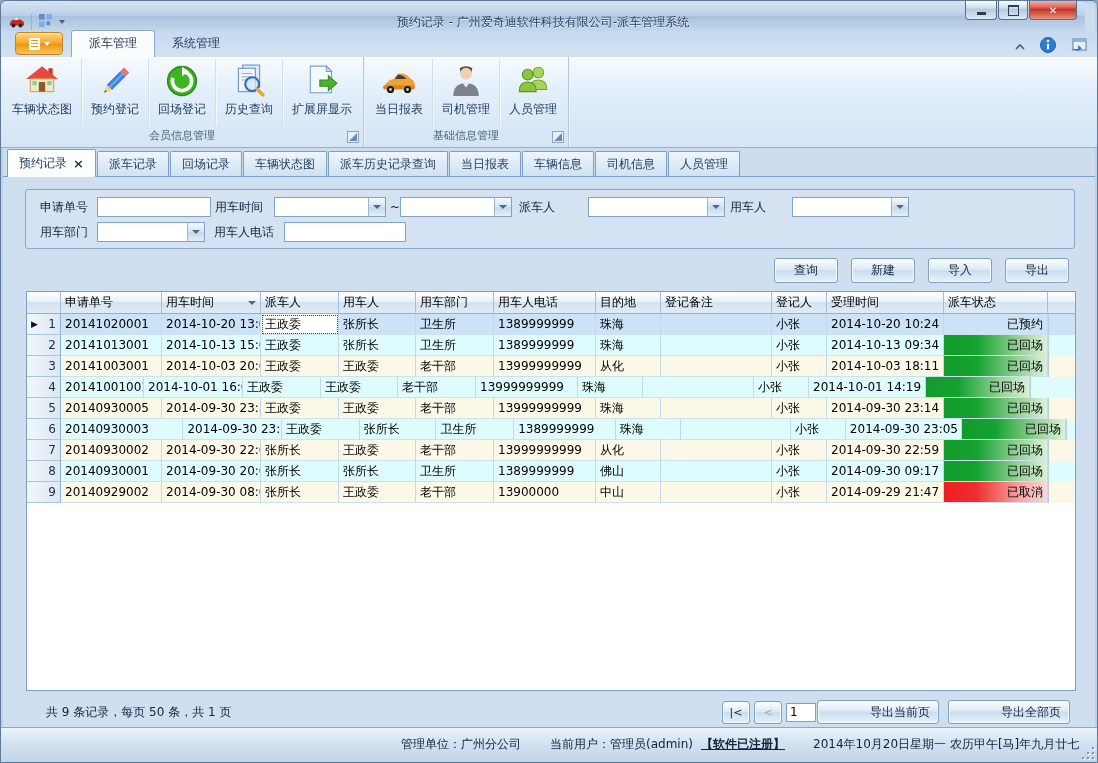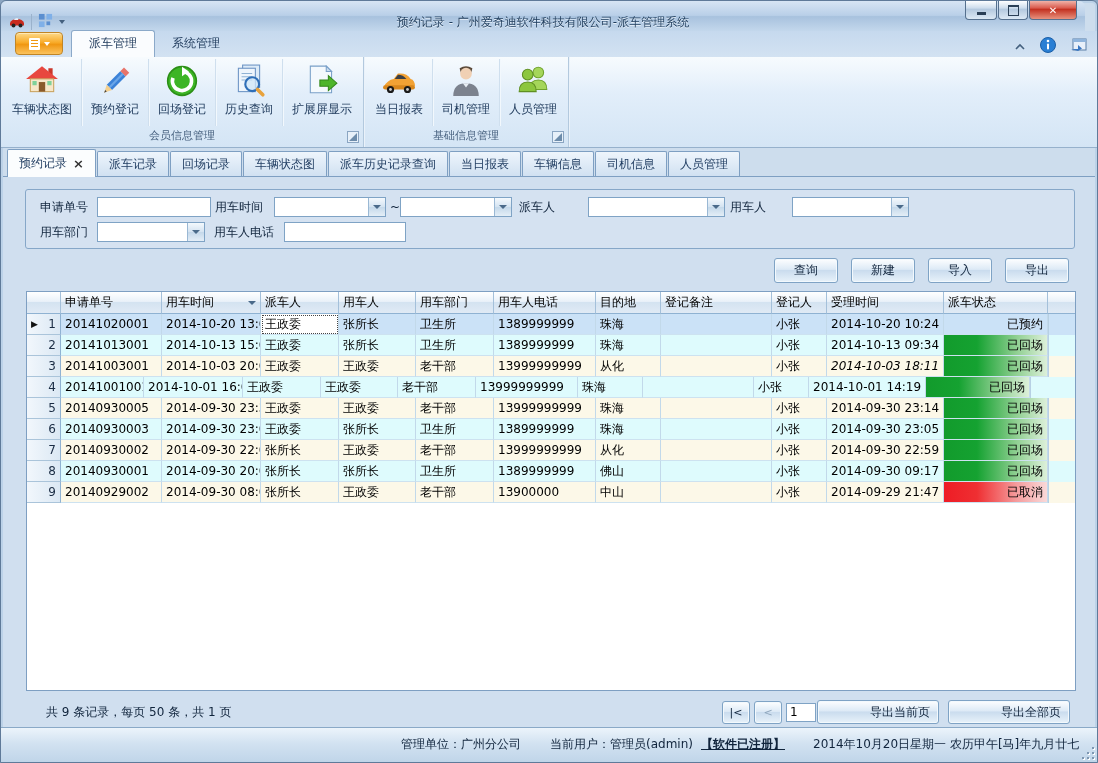--- a/index.html
+++ b/index.html
@@ -424,21 +424,21 @@
             </div>
             <div class="gcell" style="width: 101px;">20141003001</div>
             <div class="gcell" style="width: 99px;">2014-10-03 20:00</div>
             <div class="gcell" style="width: 78px;">王政委</div>
             <div class="gcell" style="width: 77px;">王政委</div>
             <div class="gcell" style="width: 78px;">老干部</div>
             <div class="gcell" style="width: 102px;">13999999999</div>
             <div class="gcell" style="width: 65px;">从化</div>
             <div class="gcell" style="width: 111px;"></div>
             <div class="gcell" style="width: 55px;">小张</div>
-            <div class="gcell" style="width: 117px; font-style: italic;">2014-10-03 18:11</div>
+            <div class="gcell" style="width: 117px;">2014-10-03 18:11</div>
             <div class="gcell cell-status st-returned" style="width: 104px;">已回场</div>
             <div class="gcell spacer-col" style="border-right: none; border-bottom: none;"></div>
           </div>
           <div class="grid-row cyan">
             <div class="rowhead" style="width: 34px;">
               <span>4</span>
             </div>
             <div class="gcell" style="width: 83px;">20141001001</div>
             <div class="gcell" style="width: 99px;">2014-10-01 16:00</div>
             <div class="gcell" style="width: 78px;">王政委</div>
@@ -466,21 +466,21 @@
             <div class="gcell" style="width: 111px;"></div>
             <div class="gcell" style="width: 55px;">小张</div>
             <div class="gcell" style="width: 117px; text-align: right;">2014-09-30 23:14</div>
             <div class="gcell cell-status st-returned" style="width: 104px;">已回场</div>
             <div class="gcell spacer-col" style="border-right: none; border-bottom: none;"></div>
           </div>
           <div class="grid-row cyan">
             <div class="rowhead" style="width: 34px;">
               <span>6</span>
             </div>
-            <div class="gcell" style="width: 101px;">20140930003</div>
+            <div class="gcell" style="width: 123px;">20140930003</div>
             <div class="gcell" style="width: 99px;">2014-09-30 23:00</div>
             <div class="gcell" style="width: 78px;">王政委</div>
             <div class="gcell" style="width: 77px;">张所长</div>
             <div class="gcell" style="width: 78px;">卫生所</div>
             <div class="gcell" style="width: 102px;">1389999999</div>
             <div class="gcell" style="width: 65px;">珠海</div>
             <div class="gcell" style="width: 111px;"></div>
             <div class="gcell" style="width: 55px;">小张</div>
             <div class="gcell" style="width: 117px;">2014-09-30 23:05</div>
             <div class="gcell cell-status st-returned" style="width: 104px;">已回场</div>

